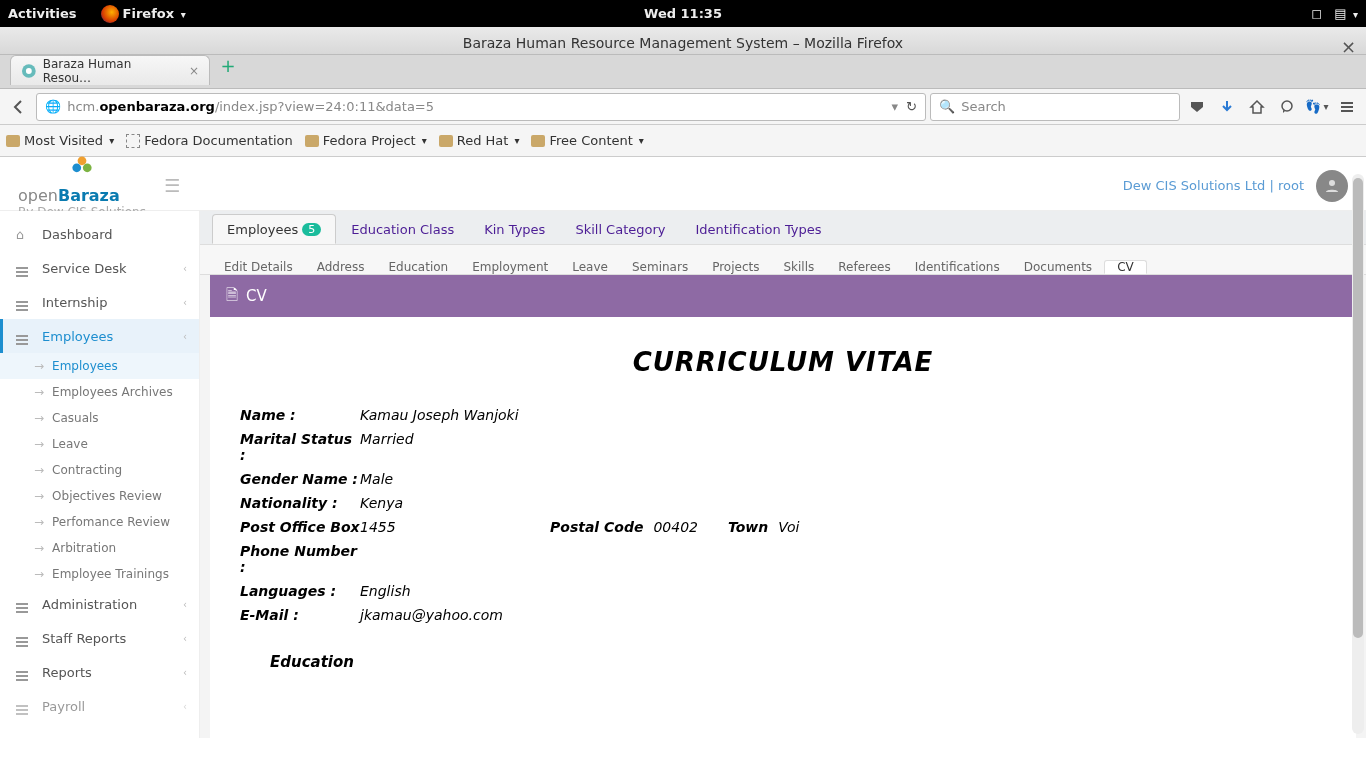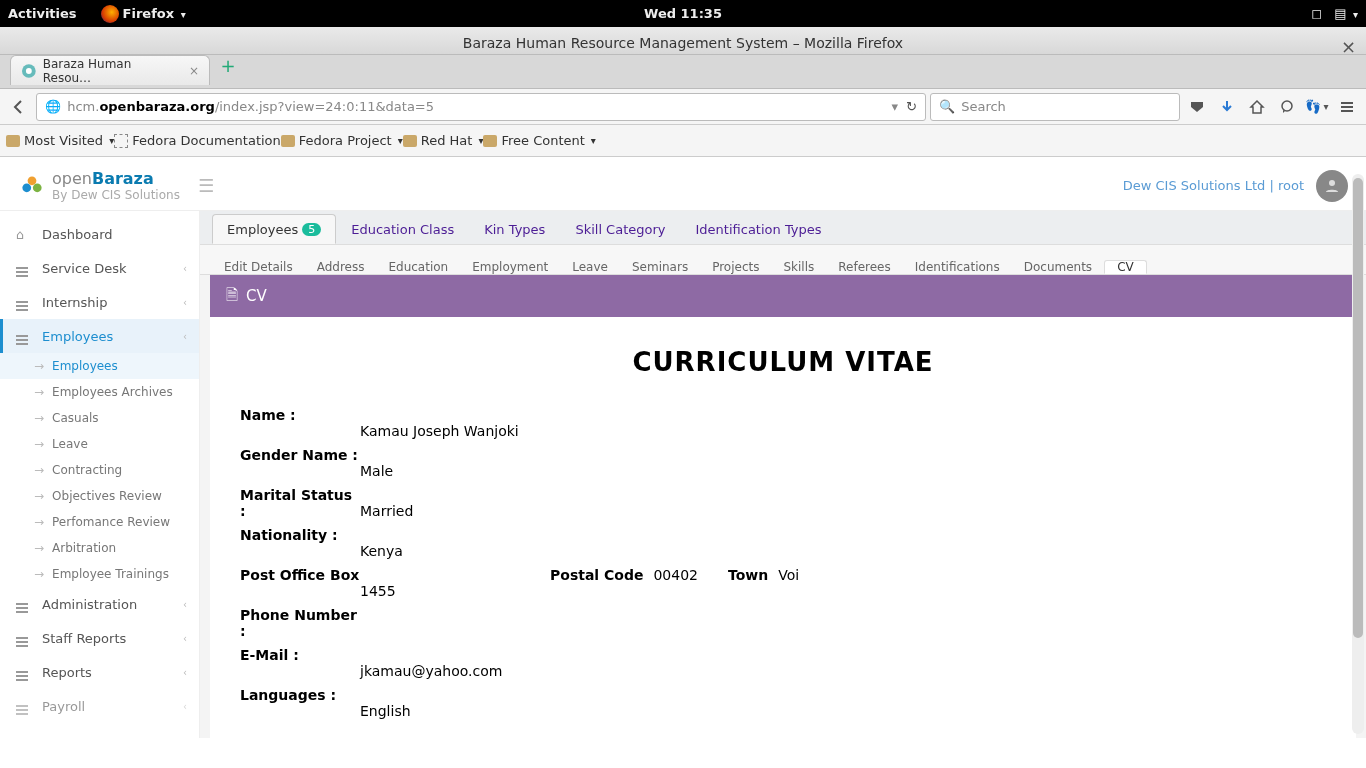--- a/index.html
+++ b/index.html
@@ -22,28 +22,28 @@
 .tab .tab-close { margin-left:8px; color:#888; }
 .new-tab { width:24px; height:24px; margin-left:6px; color:#2a7; font-size:18px; text-align:center; line-height:22px; }
 
 .nav-bar { height:36px; background:#f5f5f5; border-bottom:1px solid #ccc; display:flex; align-items:center; padding:0 6px; gap:4px; }
 .icon-btn { width:26px; height:26px; display:flex; align-items:center; justify-content:center; color:#555; border-radius:3px; }
 .icon-btn svg { width:16px; height:16px; }
 .url-input { flex:1; height:28px; border:1px solid #bbb; border-radius:3px; padding:0 8px; font-size:13px; display:flex; align-items:center; background:#fff; }
 .url-input .lock { color:#888; margin-right:6px; }
 .search-box { width:250px; height:28px; border:1px solid #bbb; border-radius:3px; padding:0 8px; font-size:13px; display:flex; align-items:center; background:#fff; color:#888; }
 
-.bookmark-bar { height:32px; background:#f5f5f5; border-bottom:1px solid #ccc; display:flex; align-items:center; padding:0 6px; gap:0; font-size:13px; color:#333; }
+.bookmark-bar { height:32px; background:#f5f5f5; border-bottom:1px solid #ccc; display:flex; align-items:center; padding:0 6px; gap:12px; font-size:13px; color:#333; }
 .bm-item { display:flex; align-items:center; gap:4px; }
 .bm-folder { width:14px; height:12px; background:#caa869; border-radius:2px; display:inline-block; }
 
 
 .page { position:absolute; top:161px; left:0; right:0; bottom:0; background:#fff; }
 .app-header { height:50px; border-bottom:1px solid #eee; display:flex; align-items:center; padding:0 18px; }
-.logo { display:flex; align-items:center; gap:6px; }
+.logo { display:flex; align-items:center; gap:6px;flex-direction:column; }
 .logo-img { width:28px; height:28px; }
 .logo-text { font-size:16px; color:#0a7bb0; font-weight:bold; }
 .logo-text .open { color:#888; font-weight:normal; }
 .hamb { margin-left:18px; color:#bbb; font-size:18px; }
 .hdr-right { margin-left:auto; display:flex; align-items:center; gap:12px; color:#5a9bd4; font-size:13px; }
 .avatar { width:32px; height:32px; border-radius:50%; background:#888; display:flex; align-items:center; justify-content:center; }
 .avatar svg { width:18px; height:18px; fill:#ddd; }
 
 .app-body { display:flex; height:calc(100% - 50px - 30px); }
 .sidebar { width:200px; background:#fff; border-right:1px solid #eee; padding-top:6px; overflow:hidden; }
@@ -61,25 +61,25 @@
 .top-tab { height:30px; padding:0 14px; display:flex; align-items:center; font-size:13px; color:#4c1d95; border:1px solid transparent; border-radius:4px 4px 0 0; }
 .top-tab.active { background:#f7f7f7; border-color:#ccc; border-bottom-color:#f7f7f7; color:#333; }
 .badge { background:#1abc9c; color:#fff; border-radius:8px; padding:0 6px; font-size:11px; margin-left:4px; }
 
 .sub-tabs { height:30px; display:flex; align-items:flex-end; padding:0 12px; background:#f7f7f7; border-bottom:1px solid #ddd; }
 .sub-tab { height:14px; padding:0 12px; display:flex; align-items:center; font-size:12px; color:#666; }
 .sub-tab.active { background:#fff; border:1px solid #ddd; border-bottom-color:#fff; border-radius:3px 3px 0 0; color:#333; }
 
 .purple-bar { height:42px; background:#8e6aa4; color:#fff; display:flex; align-items:center; padding:0 16px; font-size:15px; margin:0 10px; }
 .purple-bar .doc-icon { margin-right:8px; }
-.cv-body { background:#fff; margin:0 10px; padding:30px 30px 10px 30px; height:calc(100% - 106px); overflow:hidden; font-family:"Times New Roman",serif; }
+.cv-body { background:#fff; margin:0 10px; padding:30px 30px 10px 30px; height:calc(100% - 106px); overflow:hidden; font-family:"Times New Roman",serif;font-style:italic; }
 .cv-title { text-align:center; font-size:26px; font-weight:bold; margin-bottom:30px; letter-spacing:1px; }
 .cv-row { display:flex; margin-bottom:8px; font-size:14px; }
 .cv-label { width:120px; font-weight:bold; }
-.cv-val { min-width:160px;margin-top:16px; }
+.cv-val { min-width:160px; }
 .cv-inline-label { font-weight:bold; margin-left:30px; margin-right:10px; }
 .cv-section { font-weight:bold; font-size:15px; margin-top:30px; margin-left:30px; }
 
 .footer { position:absolute; bottom:0; left:0; right:0; height:30px; background:#fff; border-top:1px solid #eee; display:flex; align-items:center; padding:0 14px; font-size:12px; color:#333; }
 .footer .grey { color:#888; }
 
 .scrollbar-v { position:absolute; right:2px; top:174px; width:12px; height:560px; background:#eee; border-radius:6px; }
 .scrollbar-v .thumb { width:10px; height:460px; background:#bbb; border-radius:5px; margin:4px auto; }
 
 .list-lines { display:inline-block; width:14px; }
@@ -324,50 +324,50 @@
         <span>CV</span>
       </div>
 
       <div class="cv-body">
         <div class="cv-title">CURRICULUM VITAE</div>
         <div class="cv-row">
             <div class="cv-label">Name :</div>
             <div class="cv-val">Kamau Joseph Wanjoki</div>
           </div>
         <div class="cv-row">
+            <div class="cv-label">Marital Status :</div>
+            <div class="cv-val">Married</div>
+          </div>
+        <div class="cv-row">
             <div class="cv-label">Gender Name :</div>
             <div class="cv-val">Male</div>
-          </div>
-        <div class="cv-row">
-            <div class="cv-label">Marital Status :</div>
-            <div class="cv-val">Married</div>
           </div>
         <div class="cv-row">
             <div class="cv-label">Nationality :</div>
             <div class="cv-val">Kenya</div>
           </div>
         <div class="cv-row">
           <div class="cv-label">Post Office Box</div>
           <div class="cv-val">1455</div>
           <div class="cv-inline-label">Postal Code</div>
           <div>00402</div>
           <div class="cv-inline-label">Town</div>
           <div>Voi</div>
         </div>
         <div class="cv-row">
             <div class="cv-label">Phone Number :</div>
           </div>
         <div class="cv-row">
+            <div class="cv-label">Languages :</div>
+            <div class="cv-val">English</div>
+          </div>
+        <div class="cv-row">
             <div class="cv-label">E-Mail :</div>
             <div class="cv-val">jkamau@yahoo.com</div>
           </div>
-        <div class="cv-row">
-            <div class="cv-label">Languages :</div>
-            <div class="cv-val">English</div>
-          </div>
         <div class="cv-section">Education</div>
       </div>
     </div>
   </div>
 
 </div>
 
 <div class="scrollbar-v">
     <div class="thumb"></div>
   </div>

